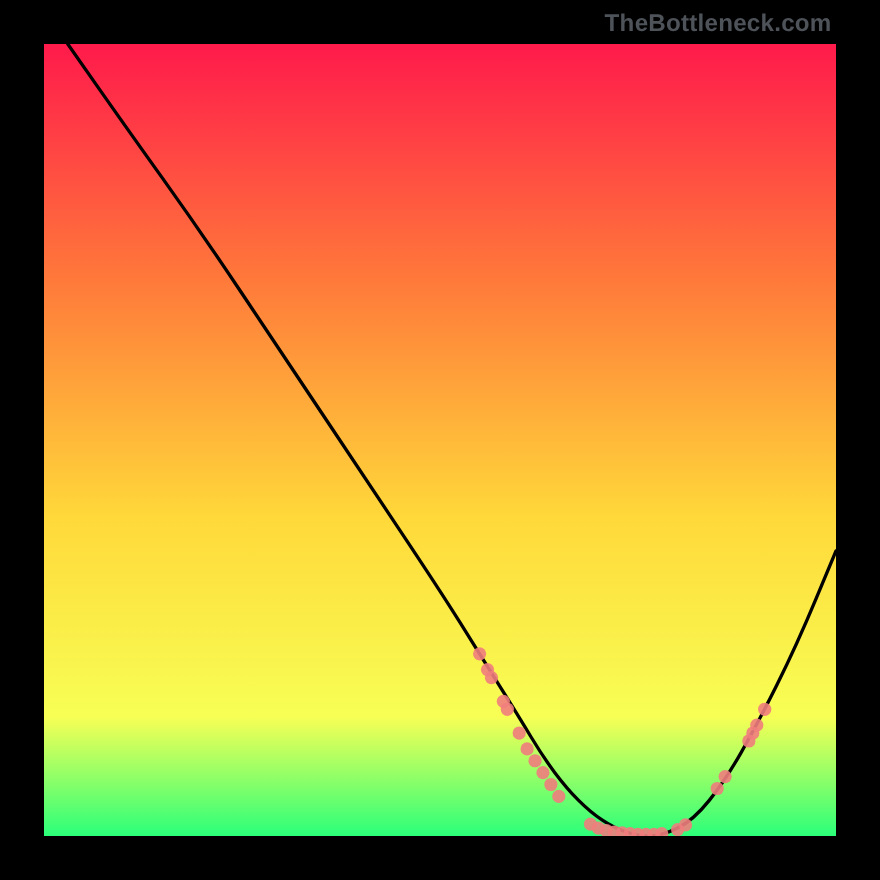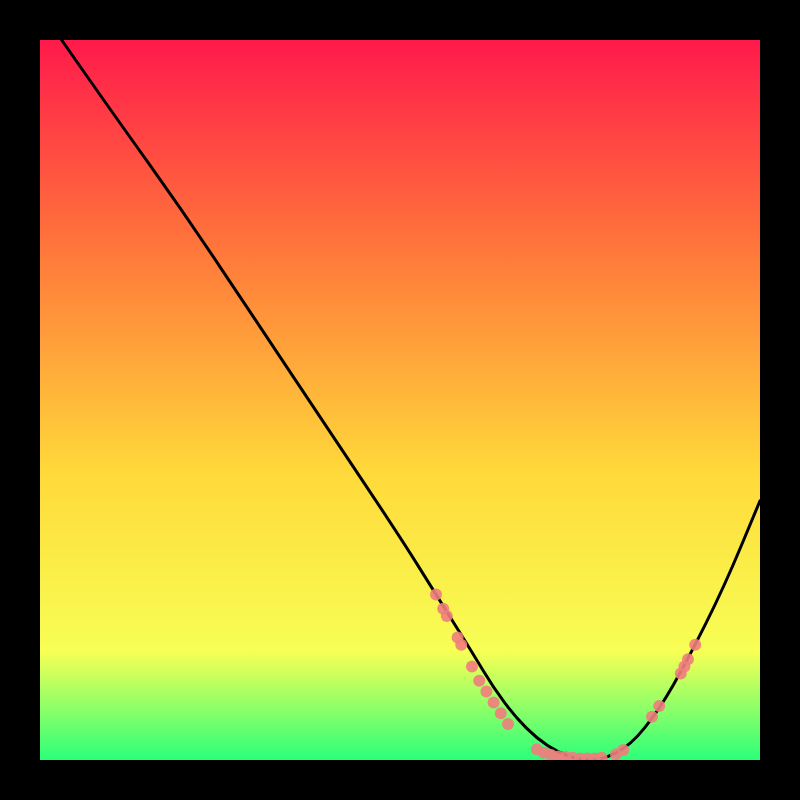--- a/index.html
+++ b/index.html
@@ -33,20 +33,21 @@
     font-size: 22px;
     font-weight: 600;
     letter-spacing: 0.2px;
   }
   svg { display: block; }
 </style>
 </head>
 <body>
 
 <div class="outer">
+  <div class="watermark">TheBottleneck.com</div>
   <div class="plot">
     <svg id="chart-svg" width="720" height="720" viewBox="0 0 720 720" preserveAspectRatio="none">
       <defs>
         <linearGradient id="bg-grad" x1="0" y1="0" x2="0" y2="1">
           <stop id="g0" offset="0%" stop-color="#ff1a4b"></stop>
           <stop id="g1" offset="30%" stop-color="#ff7a3a"></stop>
           <stop id="g2" offset="60%" stop-color="#ffd93a"></stop>
           <stop id="g3" offset="85%" stop-color="#f7ff55"></stop>
           <stop id="g4" offset="100%" stop-color="#2bff7a"></stop>
         </linearGradient>

